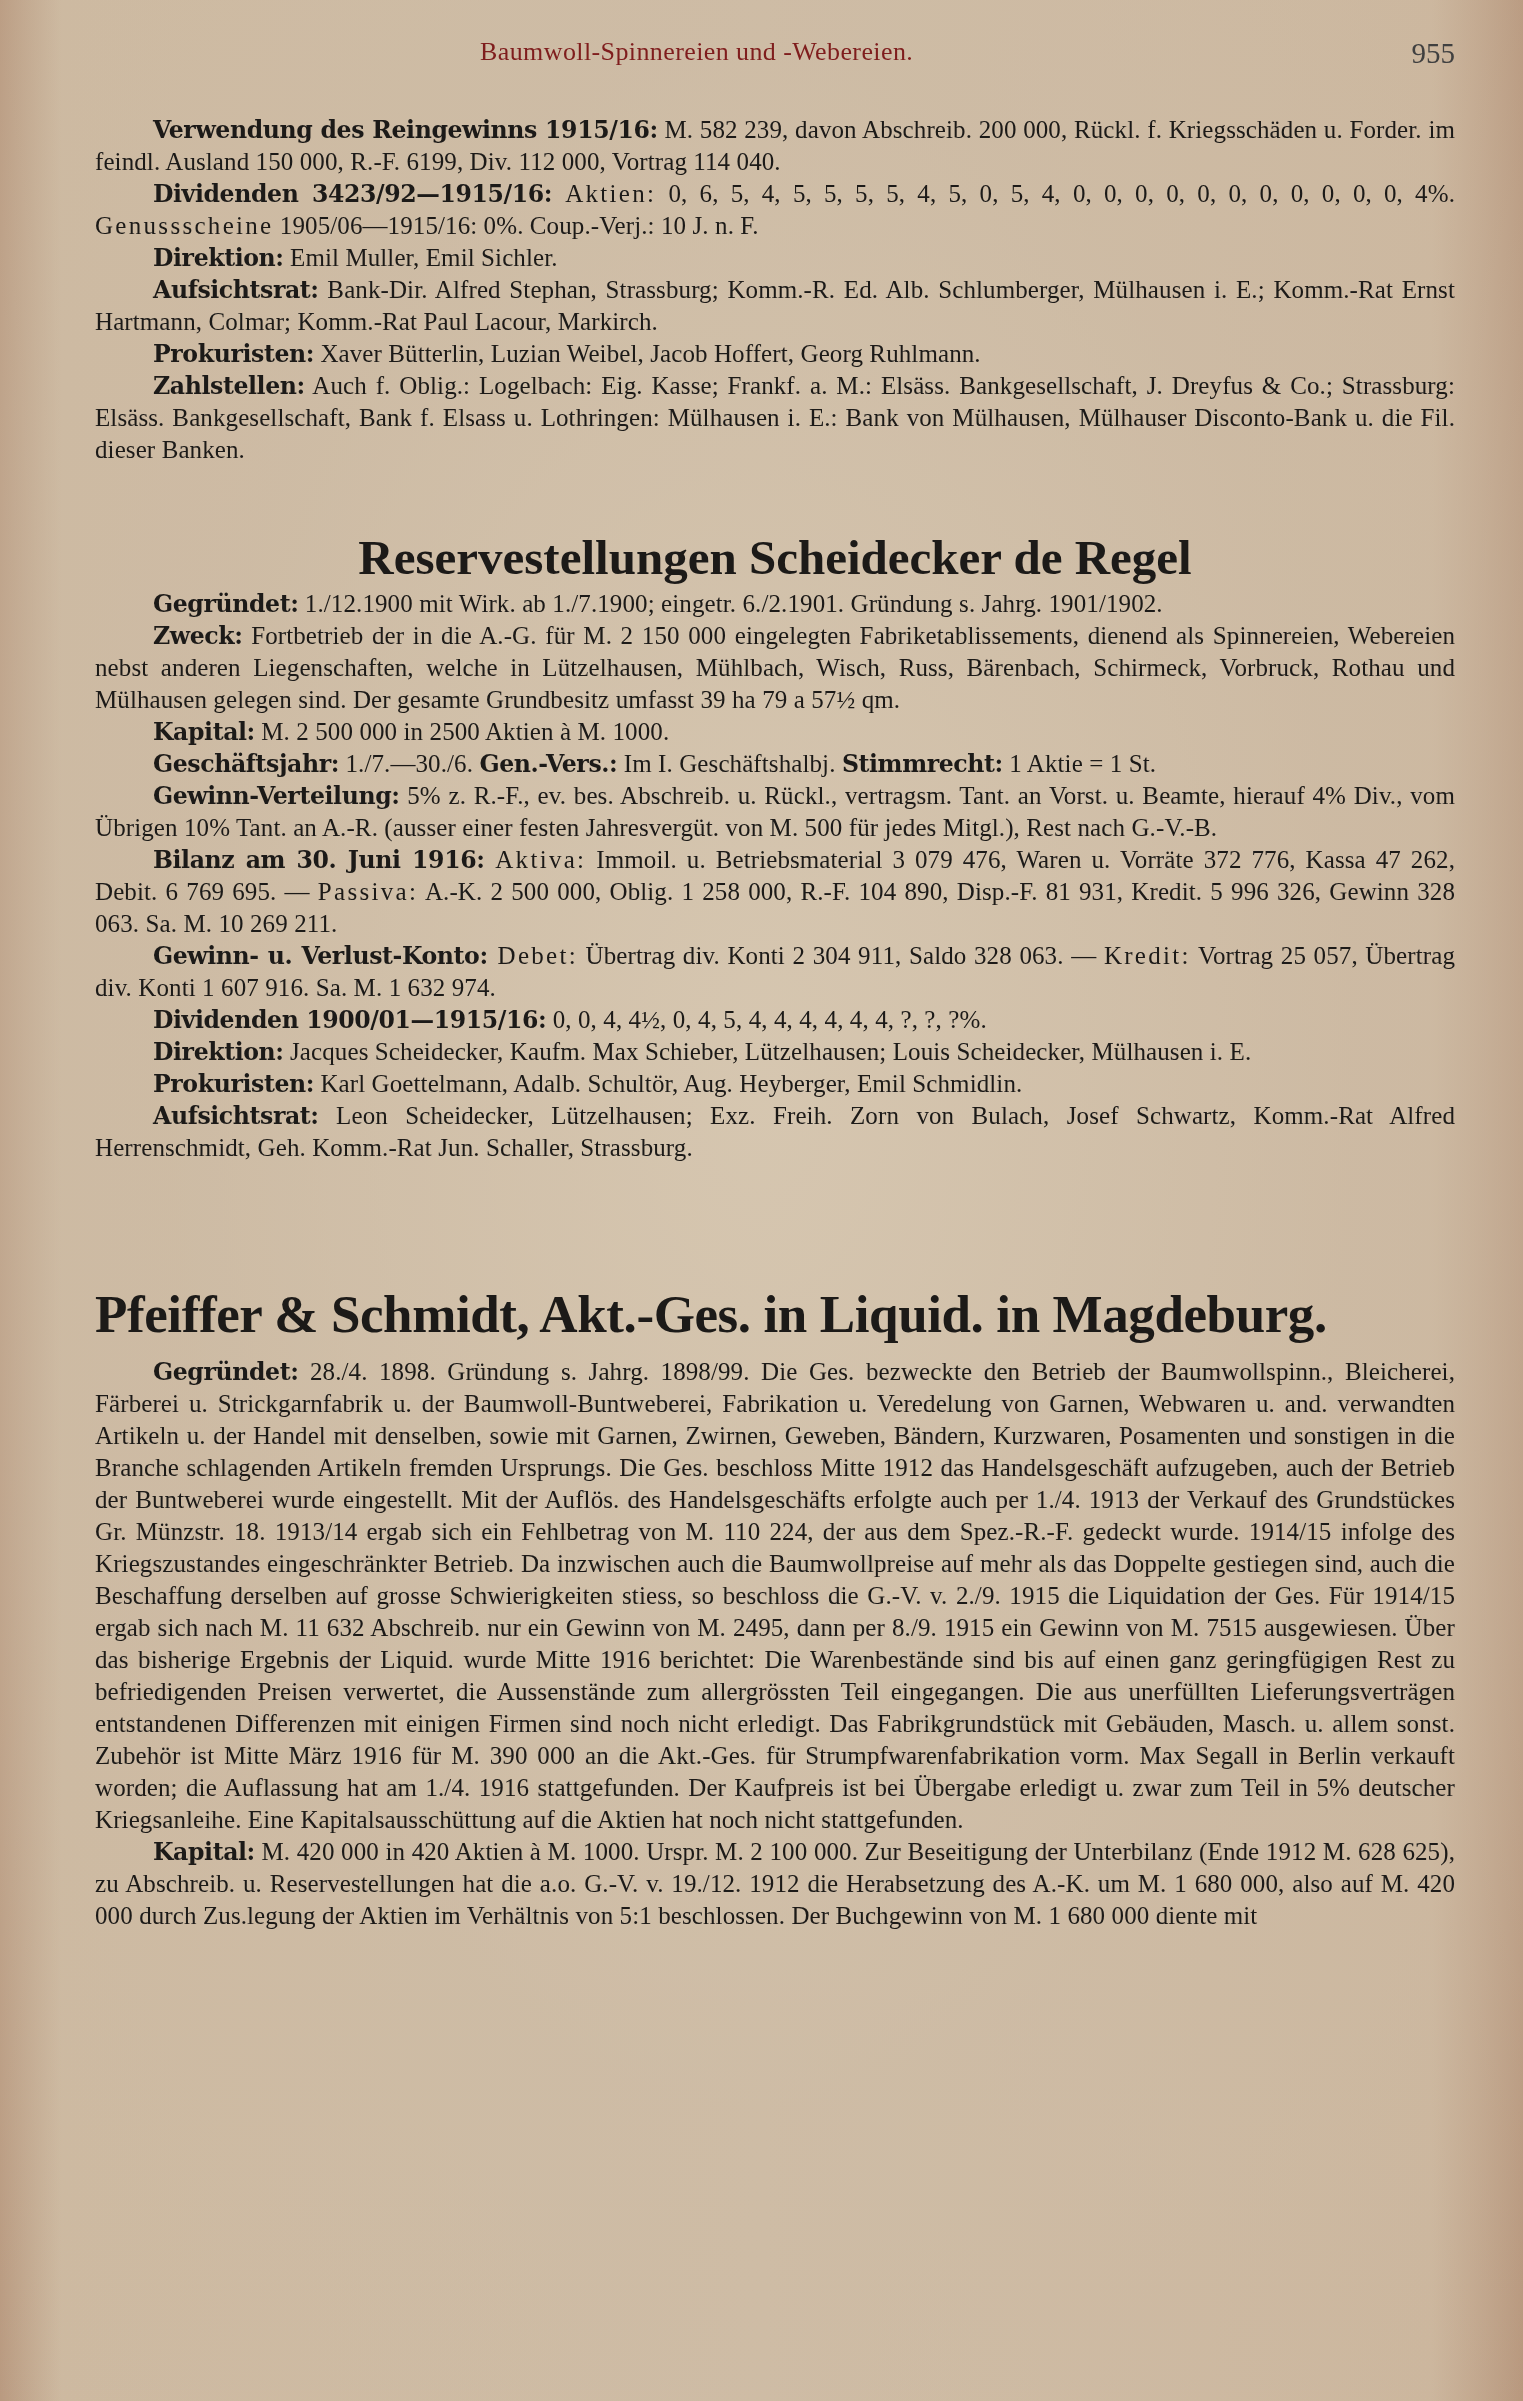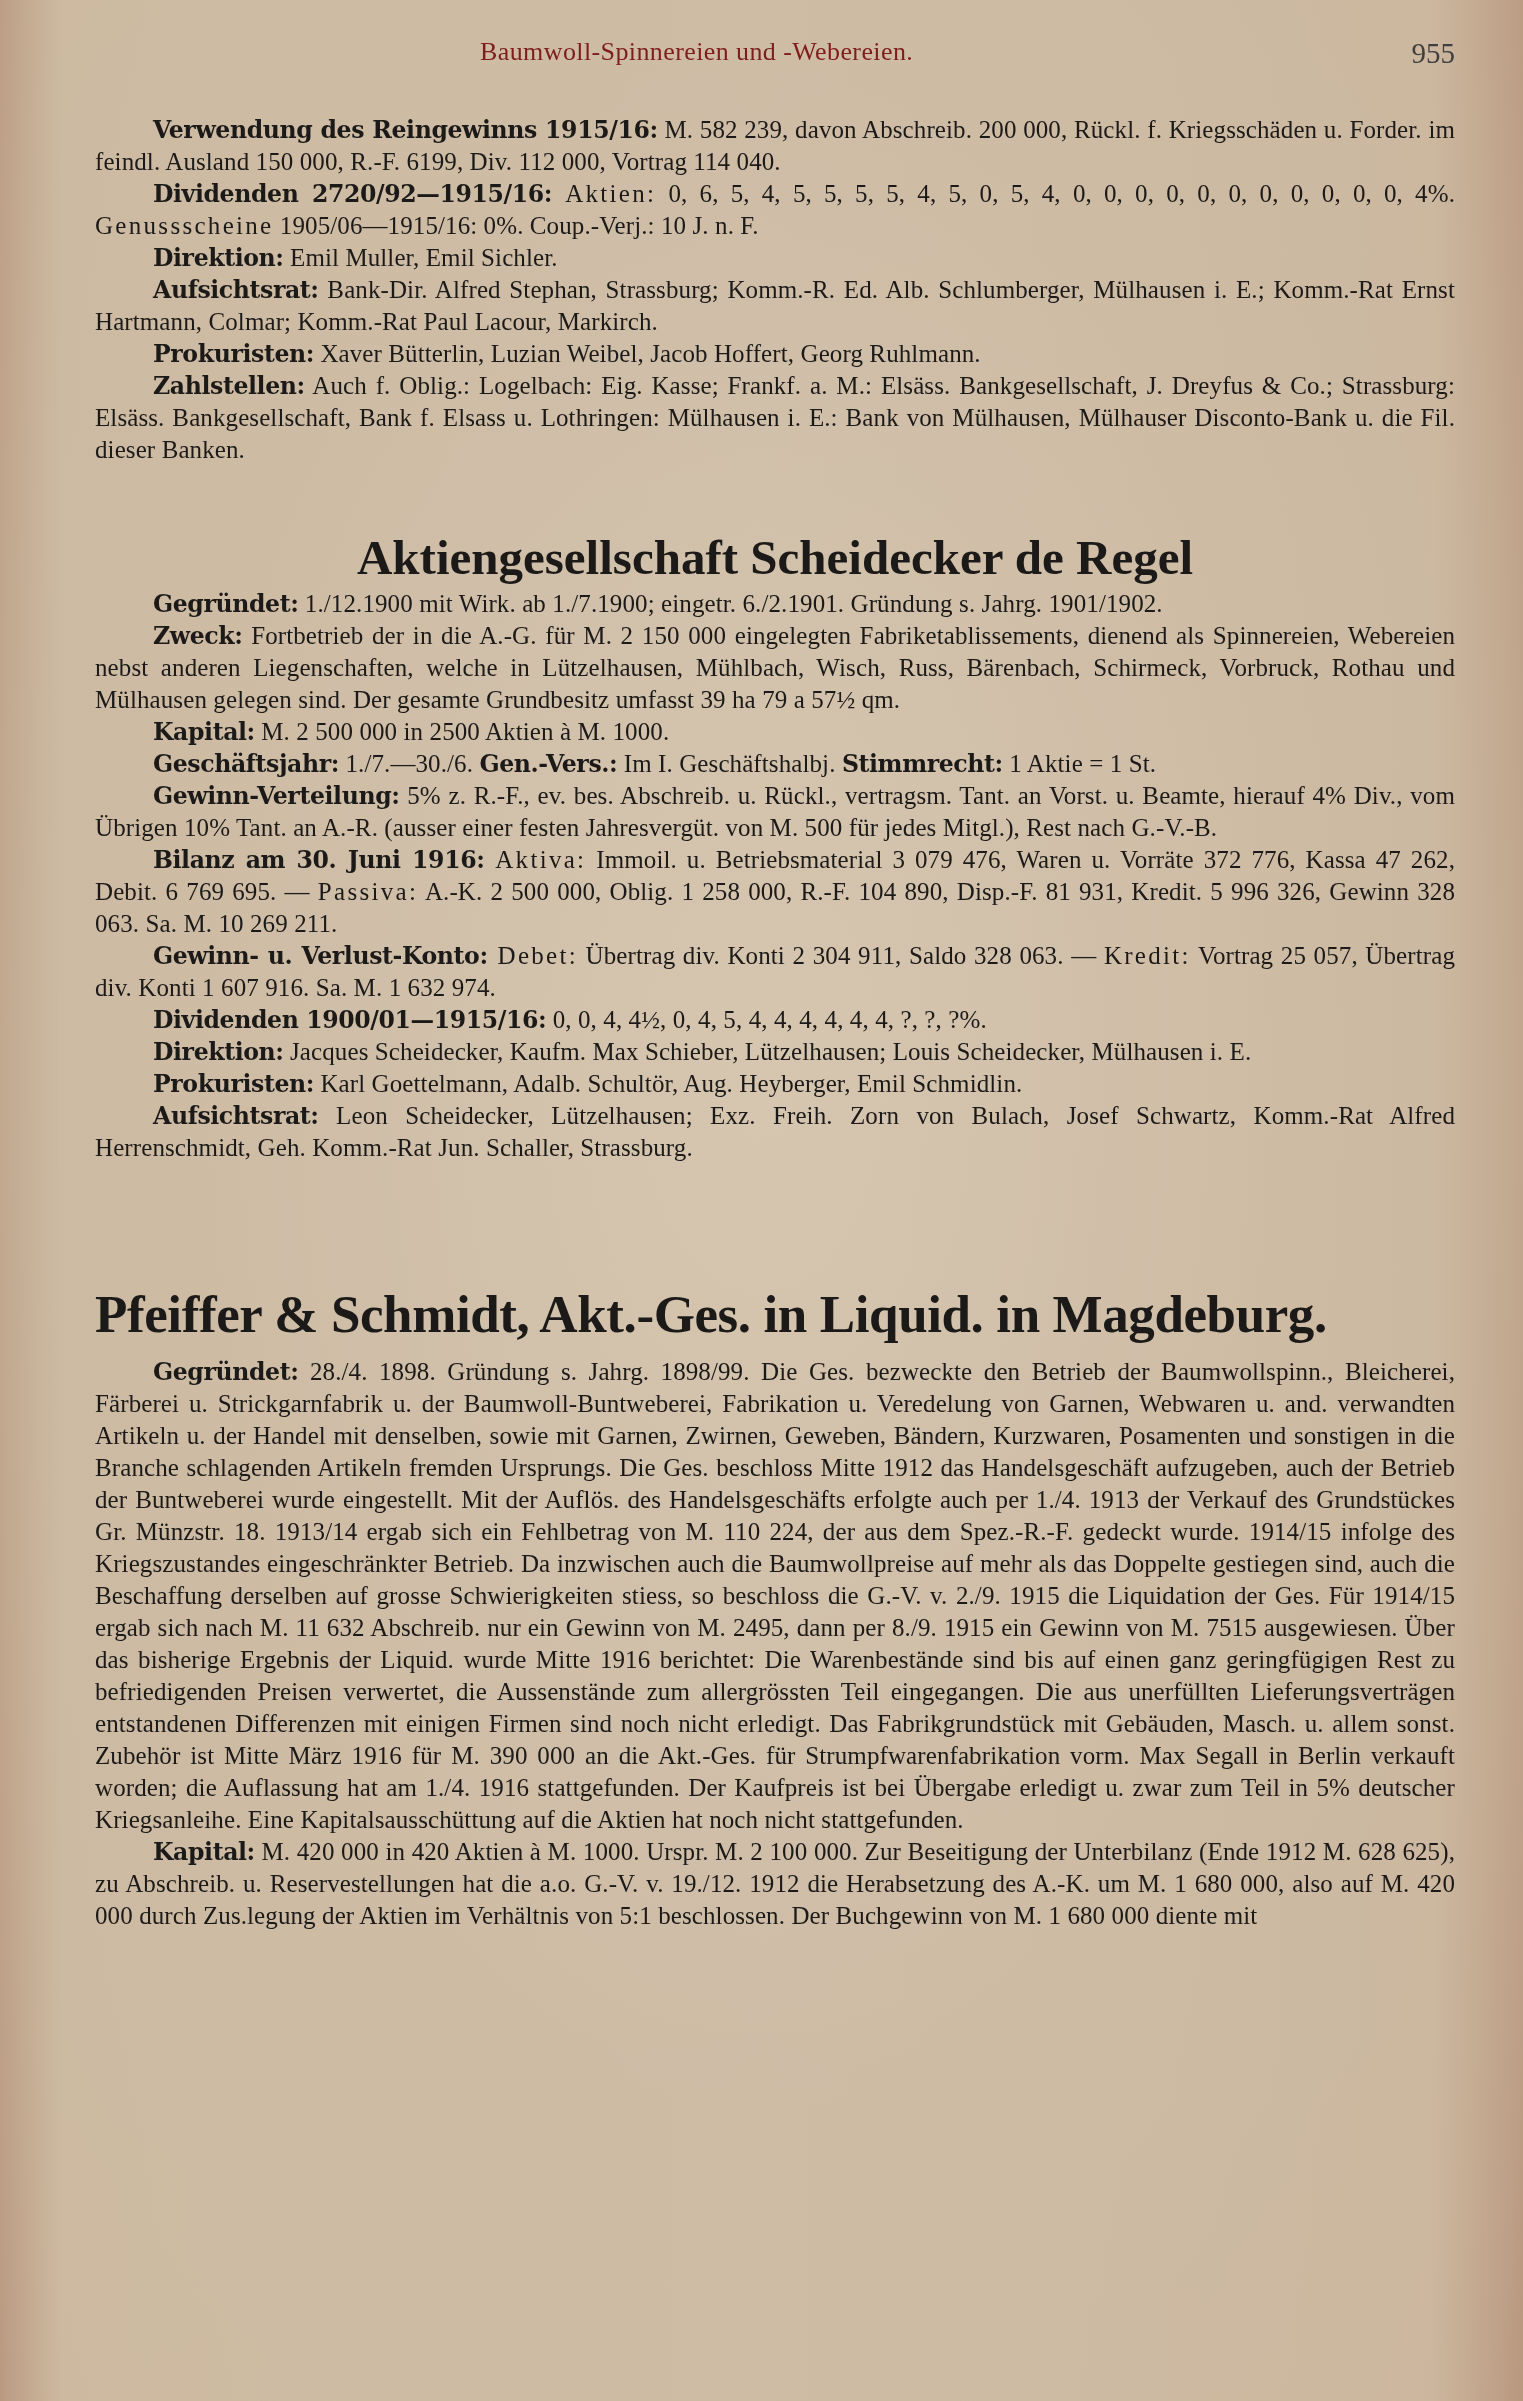--- a/index.html
+++ b/index.html
@@ -54,39 +54,39 @@
     <span class="pageno">955</span>
   </div>
 
   <div class="body">
 
     <section>
       <p class="para">
         <span class="lbl">Verwendung des Reingewinns 1915/16:</span><span> M. 582 239, davon Abschreib. 200 000, Rückl. f. Kriegsschäden u. Forder. im feindl. Ausland 150 000, R.-F. 6199, Div. 112 000, Vortrag 114 040.</span>
       </p>
       <p class="para">
-        <span class="lbl">Dividenden 2720/92—1915/16:</span><span class="spaced"> Aktien:</span><span> 0, 6, 5, 4, 5, 5, 5, 5, 4, 5, 0, 5, 4, 0, 0, 0, 0, 0, 0, 0, 0, 0, 0, 0, 4%.</span>
+        <span class="lbl">Dividenden 3423/92—1915/16:</span><span class="spaced"> Aktien:</span><span> 0, 6, 5, 4, 5, 5, 5, 5, 4, 5, 0, 5, 4, 0, 0, 0, 0, 0, 0, 0, 0, 0, 0, 0, 4%.</span>
         <span class="spaced">Genussscheine</span><span> 1905/06—1915/16: 0%. Coup.-Verj.: 10 J. n. F.</span>
       </p>
       <p class="para">
         <span class="lbl">Direktion:</span><span> Emil Muller, Emil Sichler.</span>
       </p>
       <p class="para">
         <span class="lbl">Aufsichtsrat:</span><span> Bank-Dir. Alfred Stephan, Strassburg; Komm.-R. Ed. Alb. Schlumberger, Mülhausen i. E.; Komm.-Rat Ernst Hartmann, Colmar; Komm.-Rat Paul Lacour, Markirch.</span>
       </p>
       <p class="para">
         <span class="lbl">Prokuristen:</span><span> Xaver Bütterlin, Luzian Weibel, Jacob Hoffert, Georg Ruhlmann.</span>
       </p>
       <p class="para">
         <span class="lbl">Zahlstellen:</span><span> Auch f. Oblig.: Logelbach: Eig. Kasse; Frankf. a. M.: Elsäss. Bankgesellschaft, J. Dreyfus &amp; Co.; Strassburg: Elsäss. Bankgesellschaft, Bank f. Elsass u. Lothringen: Mülhausen i. E.: Bank von Mülhausen, Mülhauser Disconto-Bank u. die Fil. dieser Banken.</span>
       </p>
     </section>
 
     <section>
-      <h2 class="company-heading">Aktiengesellschaft Scheidecker de Regel</h2>
+      <h2 class="company-heading">Reservestellungen Scheidecker de Regel</h2>
 
       <p class="para">
         <span class="lbl">Gegründet:</span><span> 1./12.1900 mit Wirk. ab 1./7.1900; eingetr. 6./2.1901. Gründung s. Jahrg. 1901/1902.</span>
       </p>
       <p class="para">
         <span class="lbl">Zweck:</span><span> Fortbetrieb der in die A.-G. für M. 2 150 000 eingelegten Fabriketablissements, dienend als Spinnereien, Webereien nebst anderen Liegenschaften, welche in Lützelhausen, Mühlbach, Wisch, Russ, Bärenbach, Schirmeck, Vorbruck, Rothau und Mülhausen gelegen sind. Der gesamte Grundbesitz umfasst 39 ha 79 a 57½ qm.</span>
       </p>
       <p class="para">
         <span class="lbl">Kapital:</span><span> M. 2 500 000 in 2500 Aktien à M. 1000.</span>
       </p>

